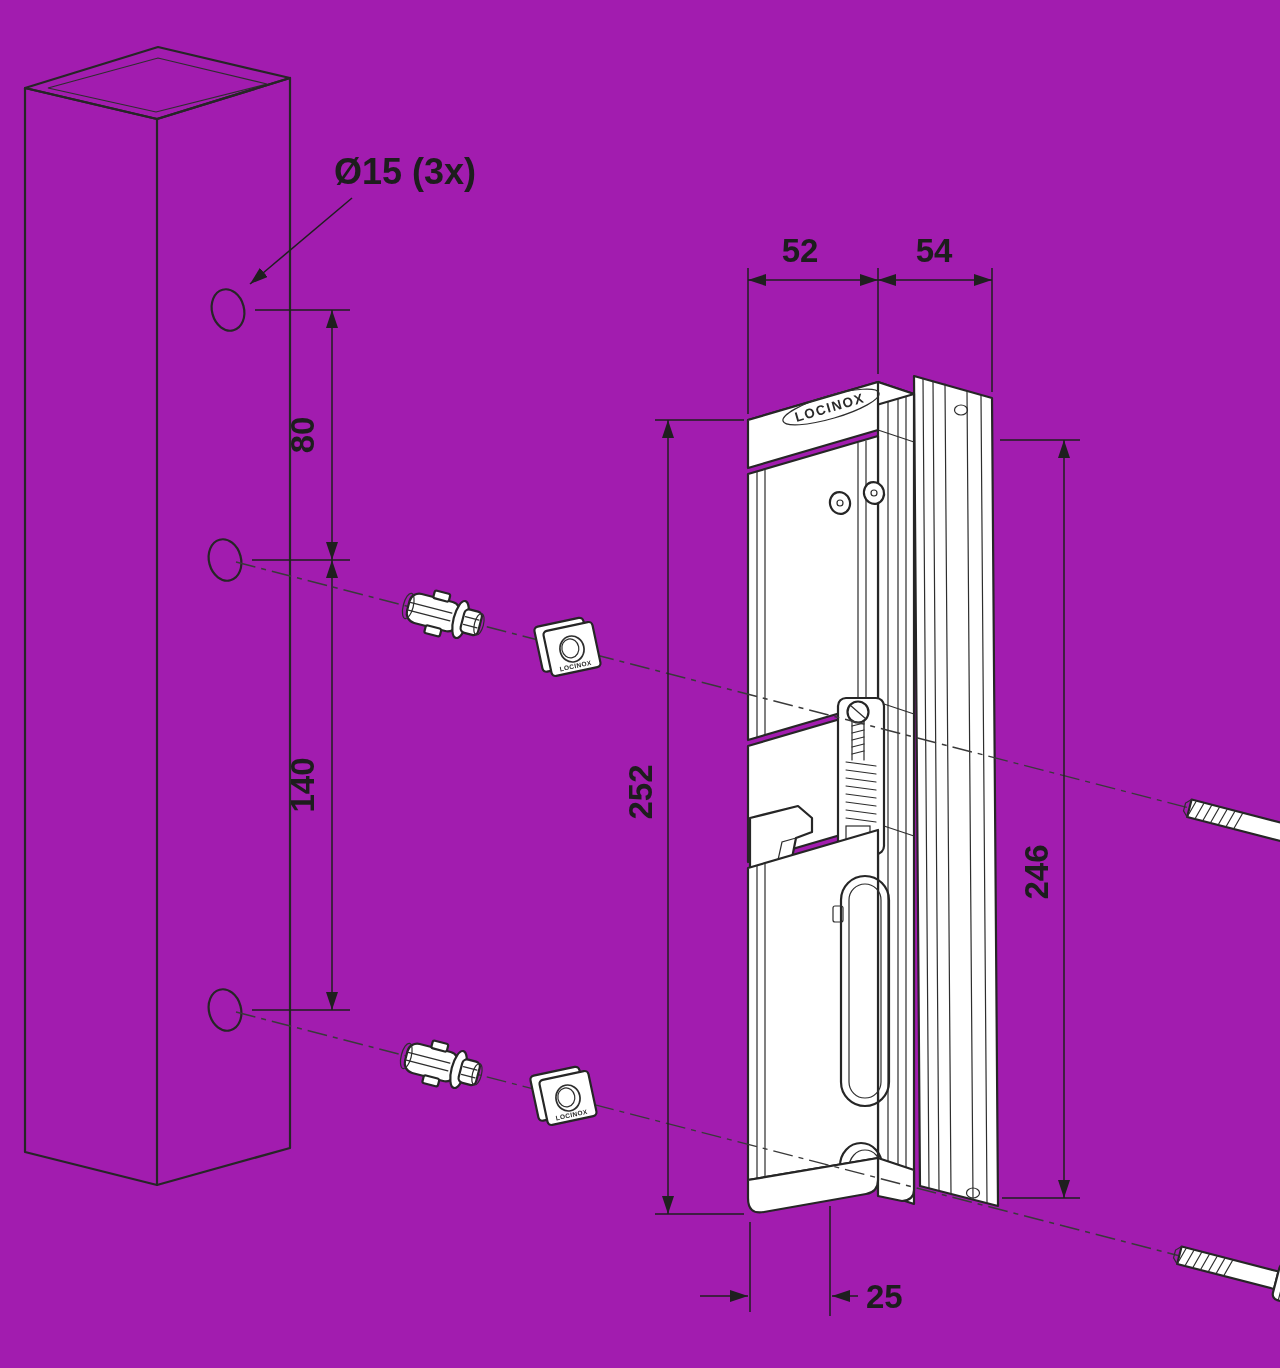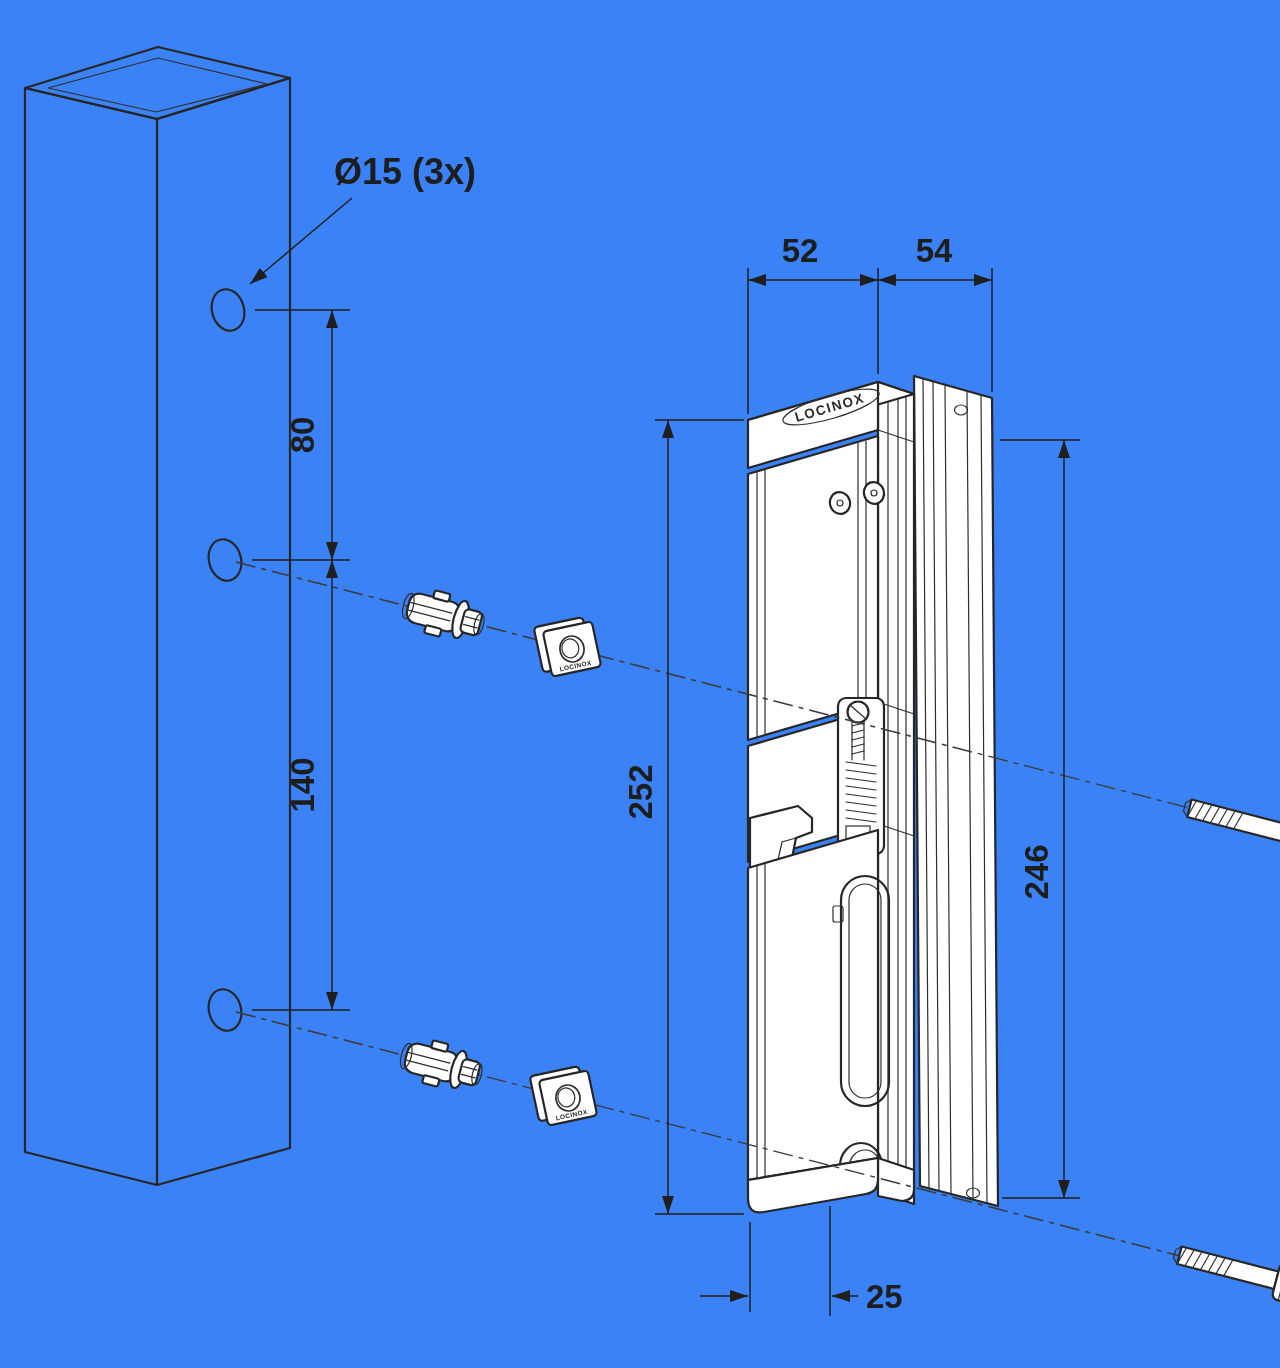--- a/index.html
+++ b/index.html
@@ -1,16 +1,16 @@
 <!DOCTYPE html>
 <html><head>
 <meta charset="utf-8">
 <style>
   html,body{margin:0;padding:0;background:#fff;}
-  .stage{position:relative;width:1280px;height:1368px;background:#3b82f6;overflow:hidden;}
+  .stage{position:relative;width:1280px;height:1368px;background:#a21caf;overflow:hidden;}
   svg{position:absolute;inset:0;}
   .s2 {stroke:#262626;stroke-width:2.2;fill:none;stroke-linejoin:round;stroke-linecap:round;}
   .s2f{stroke:#262626;stroke-width:2.2;fill:#ffffff;stroke-linejoin:round;}
   .s1 {stroke:#2e2e2e;stroke-width:1.2;fill:none;stroke-linecap:round;}
   .s15{stroke:#2e2e2e;stroke-width:1.7;fill:none;stroke-linecap:round;}
   .dim{stroke:#1f1f1f;stroke-width:1.5;fill:none;}
   .cl {stroke:#3a3a3a;stroke-width:1.4;fill:none;stroke-dasharray:20 6 5 6;}
   .txt{font:700 33px "Liberation Sans",sans-serif;fill:#1d1d1d;}
   .txtbig{font:700 36px "Liberation Sans",sans-serif;fill:#1d1d1d;}
   .txtbrand{font:700 13.5px "Liberation Sans",sans-serif;letter-spacing:1.5px;fill:#2a2a2a;}

